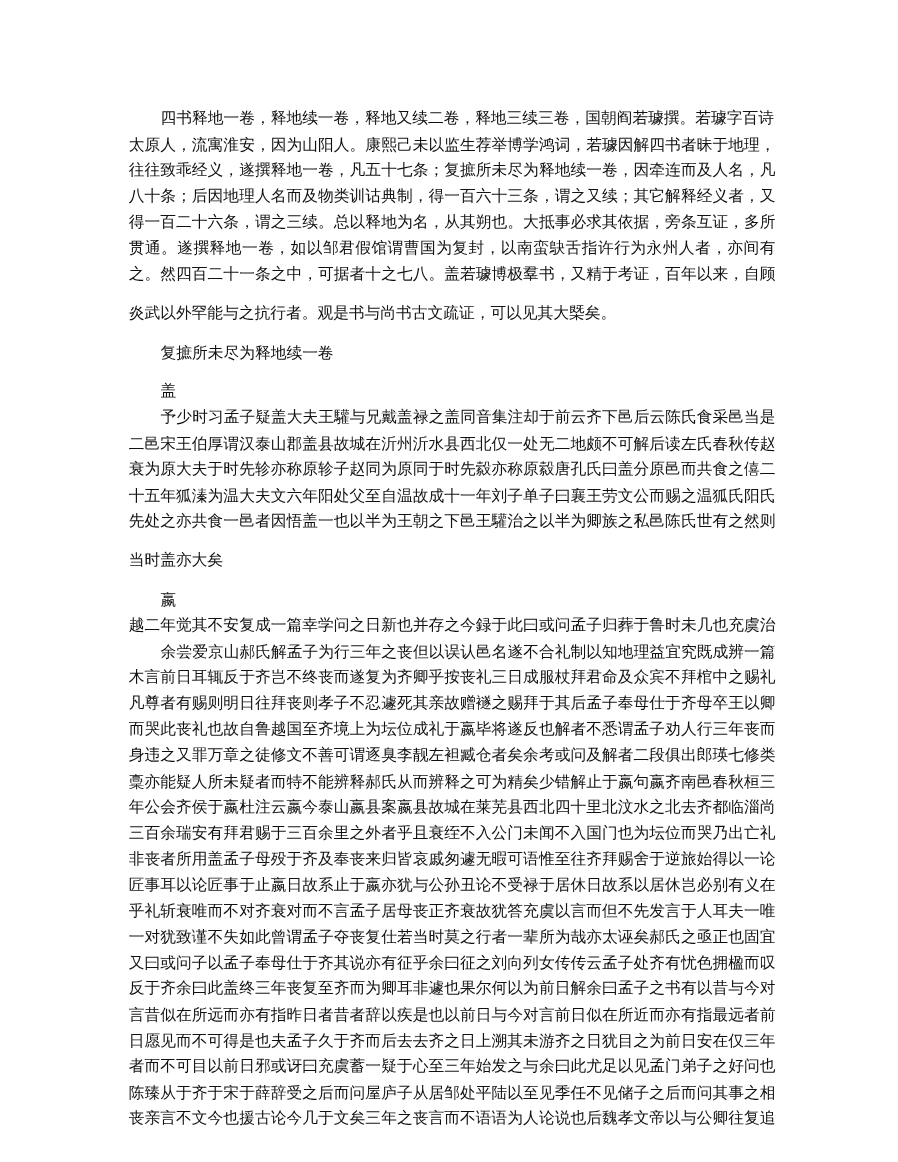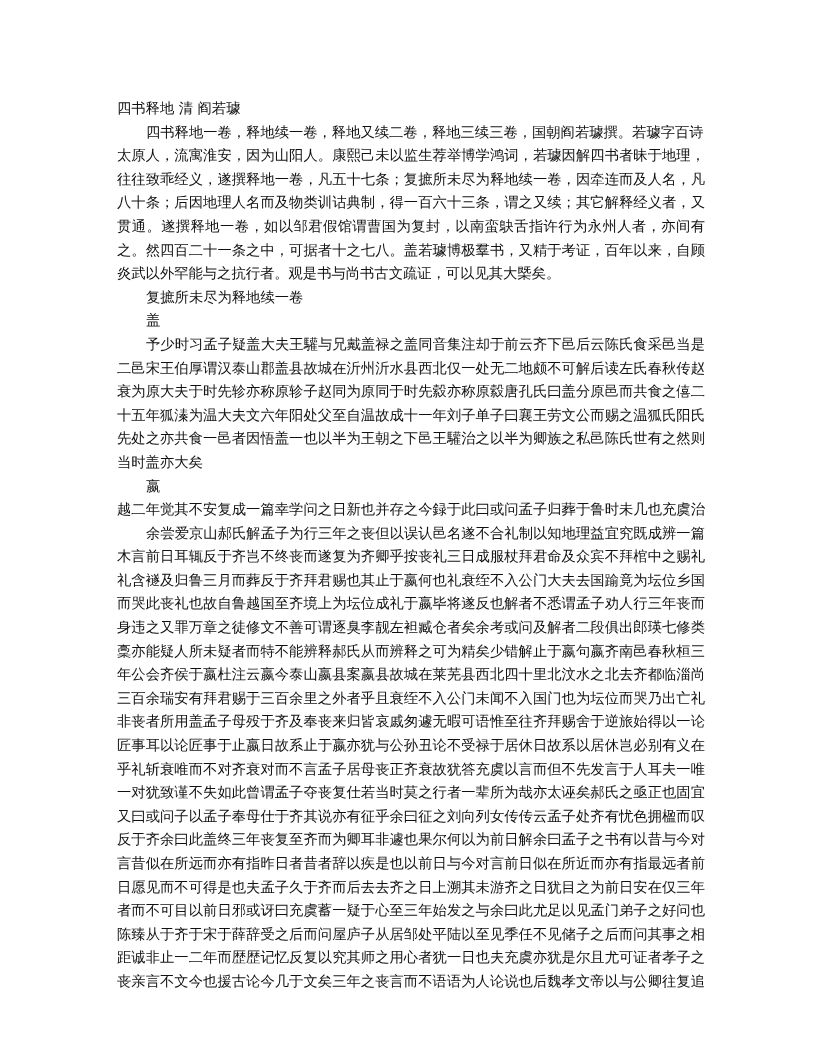--- a/index.html
+++ b/index.html
@@ -26,68 +26,68 @@
       line-height: 23.6px;
       height: 23.6px;
       white-space: nowrap;
       overflow: hidden;
       text-align: justify;
       text-align-last: justify;
       letter-spacing: 0;
     }
     .line.last {
       text-align-last: left;
+      margin-top: 12px;
     }
     .line.indent {
       padding-left: 29px;
     }
     .title-line {
       text-align-last: left;
     }
   </style>
 </head>
 <body>
 
 <div class="page">
-  <div class="line title-line">四书释地 清 阎若璩</div>
 
   <div class="line indent">四书释地一卷，释地续一卷，释地又续二卷，释地三续三卷，国朝阎若璩撰。若璩字百诗，</div>
   <div class="line">太原人，流寓淮安，因为山阳人。康熙己未以监生荐举博学鸿词，若璩因解四书者昧于地理，</div>
   <div class="line">往往致乖经义，遂撰释地一卷，凡五十七条；复摭所未尽为释地续一卷，因牵连而及人名，凡</div>
   <div class="line">八十条；后因地理人名而及物类训诂典制，得一百六十三条，谓之又续；其它解释经义者，又</div>
+  <div class="line">得一百二十六条，谓之三续。总以释地为名，从其朔也。大抵事必求其依据，旁条互证，多所</div>
   <div class="line">贯通。遂撰释地一卷，如以邹君假馆谓曹国为复封，以南蛮鴃舌指许行为永州人者，亦间有</div>
   <div class="line">之。然四百二十一条之中，可据者十之七八。盖若璩博极羣书，又精于考证，百年以来，自顾</div>
   <div class="line last">炎武以外罕能与之抗行者。观是书与尚书古文疏证，可以见其大槩矣。</div>
 
   <div class="line indent last">复摭所未尽为释地续一卷</div>
 
   <div class="line indent last">盖</div>
   <div class="line indent">予少时习孟子疑盖大夫王驩与兄戴盖禄之盖同音集注却于前云齐下邑后云陈氏食采邑当是</div>
   <div class="line">二邑宋王伯厚谓汉泰山郡盖县故城在沂州沂水县西北仅一处无二地颇不可解后读左氏春秋传赵</div>
   <div class="line">衰为原大夫于时先轸亦称原轸子赵同为原同于时先縠亦称原縠唐孔氏曰盖分原邑而共食之僖二</div>
   <div class="line">十五年狐溱为温大夫文六年阳处父至自温故成十一年刘子单子曰襄王劳文公而赐之温狐氏阳氏</div>
   <div class="line">先处之亦共食一邑者因悟盖一也以半为王朝之下邑王驩治之以半为卿族之私邑陈氏世有之然则</div>
   <div class="line last">当时盖亦大矣</div>
 
   <div class="line indent last">嬴</div>
   <div class="line">越二年觉其不安复成一篇幸学问之日新也并存之今録于此曰或问孟子归葬于鲁时未几也充虞治</div>
   <div class="line indent">余尝爱京山郝氏解孟子为行三年之丧但以误认邑名遂不合礼制以知地理益宜究既成辨一篇</div>
   <div class="line">木言前日耳辄反于齐岂不终丧而遂复为齐卿乎按丧礼三日成服杖拜君命及众宾不拜棺中之赐礼</div>
-  <div class="line">礼含襚及归鲁三月而葬反于齐拜君赐也其止于嬴何也礼衰绖不入公门大夫去国踰竟为坛位乡国</div>
+  <div class="line">凡尊者有赐则明日往拜丧则孝子不忍遽死其亲故赠襚之赐拜于其后孟子奉母仕于齐母卒王以卿</div>
   <div class="line">而哭此丧礼也故自鲁越国至齐境上为坛位成礼于嬴毕将遂反也解者不悉谓孟子劝人行三年丧而</div>
   <div class="line">身违之又罪万章之徒修文不善可谓逐臭李靓左袒臧仓者矣余考或问及解者二段俱出郎瑛七修类</div>
   <div class="line">稾亦能疑人所未疑者而特不能辨释郝氏从而辨释之可为精矣少错解止于嬴句嬴齐南邑春秋桓三</div>
   <div class="line">年公会齐侯于嬴杜注云嬴今泰山嬴县案嬴县故城在莱芜县西北四十里北汶水之北去齐都临淄尚</div>
   <div class="line">三百余瑞安有拜君赐于三百余里之外者乎且衰绖不入公门未闻不入国门也为坛位而哭乃出亡礼</div>
   <div class="line">非丧者所用盖孟子母殁于齐及奉丧来归皆哀戚匆遽无暇可语惟至往齐拜赐舍于逆旅始得以一论</div>
   <div class="line">匠事耳以论匠事于止嬴日故系止于嬴亦犹与公孙丑论不受禄于居休日故系以居休岂必别有义在</div>
   <div class="line">乎礼斩衰唯而不对齐衰对而不言孟子居母丧正齐衰故犹答充虞以言而但不先发言于人耳夫一唯</div>
   <div class="line">一对犹致谨不失如此曾谓孟子夺丧复仕若当时莫之行者一辈所为哉亦太诬矣郝氏之亟正也固宜</div>
   <div class="line">又曰或问子以孟子奉母仕于齐其说亦有征乎余曰征之刘向列女传传云孟子处齐有忧色拥楹而叹</div>
   <div class="line">反于齐余曰此盖终三年丧复至齐而为卿耳非遽也果尔何以为前日解余曰孟子之书有以昔与今对</div>
   <div class="line">言昔似在所远而亦有指昨日者昔者辞以疾是也以前日与今对言前日似在所近而亦有指最远者前</div>
   <div class="line">日愿见而不可得是也夫孟子久于齐而后去去齐之日上溯其未游齐之日犹目之为前日安在仅三年</div>
   <div class="line">者而不可目以前日邪或讶曰充虞蓄一疑于心至三年始发之与余曰此尤足以见孟门弟子之好问也</div>
   <div class="line">陈臻从于齐于宋于薛辞受之后而问屋庐子从居邹处平陆以至见季任不见储子之后而问其事之相</div>
-  <div class="line">距诚非止一二年而歴歴记忆反复以究其师之用心者犹一日也夫充虞亦犹是尔且尤可证者孝子之</div>
   <div class="line">丧亲言不文今也援古论今几于文矣三年之丧言而不语语为人论说也后魏孝文帝以与公卿往复追</div>
 
 </div>
 
 </body></html>

